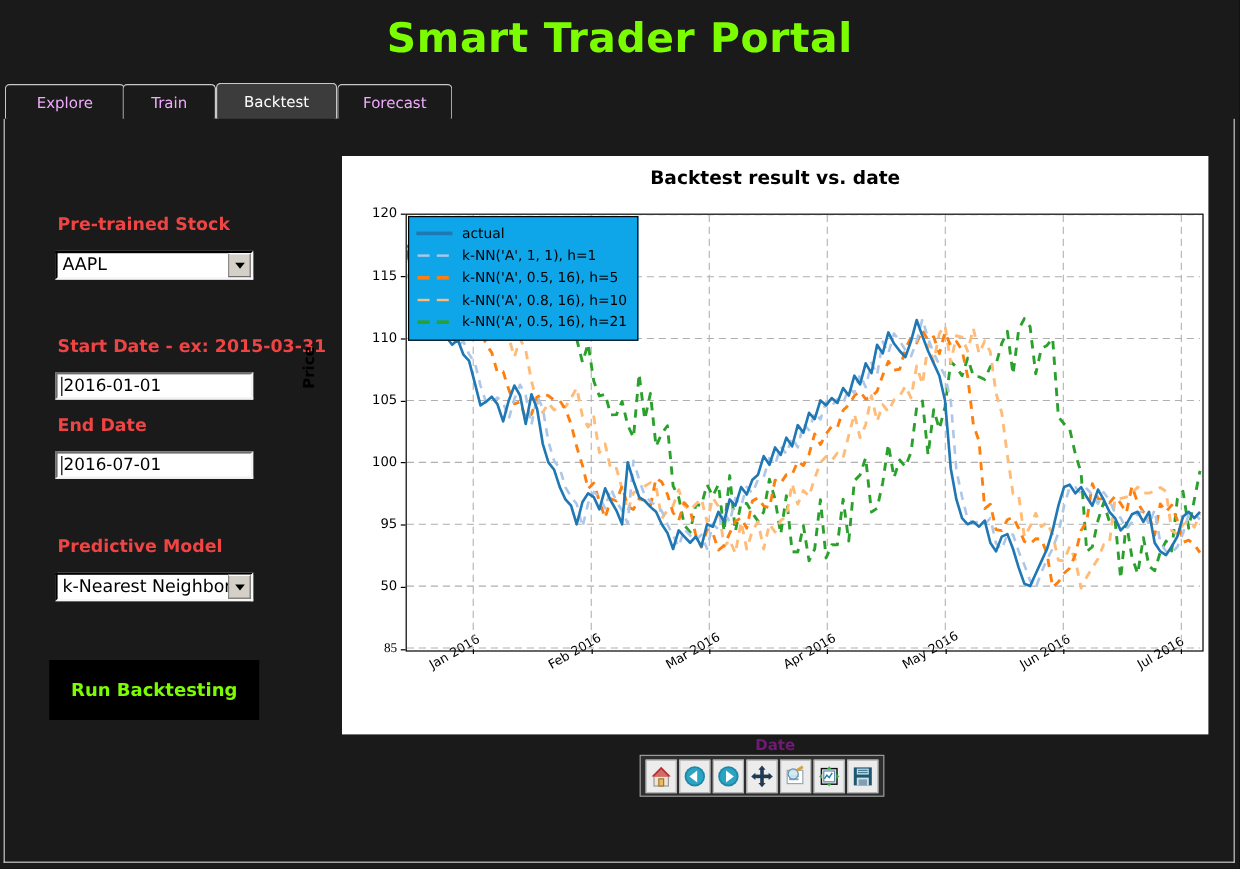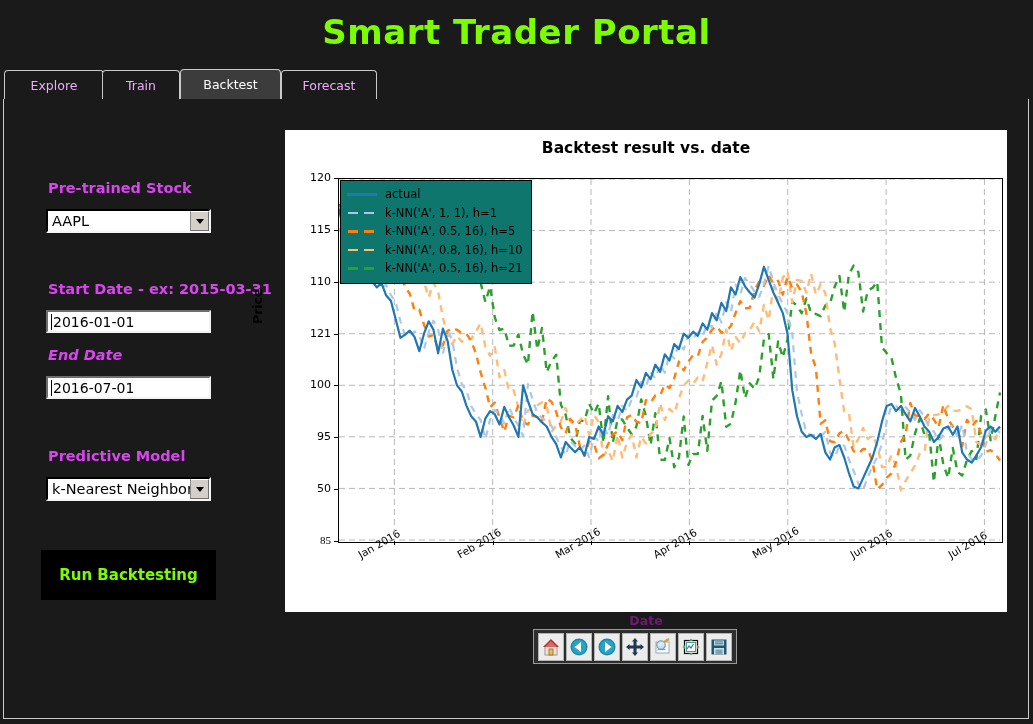--- a/index.html
+++ b/index.html
@@ -48,21 +48,21 @@
   }
   .content-frame{
     position:absolute;left:3px;top:99px;width:1026px;height:620px;
     border:1px solid #c9c9c9;border-top:none;
     box-sizing:border-box;
     background:#1a1a1a;
   }
   
   .side-label{
     position:absolute;
-    color:#d946ef;
+    color:#ef4444;
     font-size:14.5px;font-weight:bold;
     white-space:nowrap;
   }
   .tk-entry{
     position:absolute;
     box-sizing:border-box;
     background:#ffffff;
     border:2px solid;
     border-color:#6e6e6e #f2f2f2 #f2f2f2 #6e6e6e;
     color:#000000;
@@ -147,21 +147,21 @@
   .xtick{
     position:absolute;
     font-size:10.5px;color:#000;
     transform:rotate(-30deg);transform-origin:left top;
     white-space:nowrap;
   }
   .xtickmark{position:absolute;width:1px;height:4px;background:#000;}
   
   .legend{
     position:absolute;left:55px;top:50px;
-    background:#0f766e;border:1px solid #000;
+    background:#0ea5e9;border:1px solid #000;
     padding:4px 8px 5px 6px;
     z-index:10;
   }
   .legend-row{display:flex;align-items:center;height:18.5px;}
   .legend-swatch{width:30px;height:12px;margin-right:8px;position:relative;}
   .legend-swatch i{position:absolute;top:5px;height:2.6px;display:block;}
   .legend-text{font-size:11.5px;color:#000;white-space:nowrap;}
   
   .navtoolbar{
     position:absolute;left:533px;top:629px;
@@ -211,21 +211,21 @@
         <i class="arrow"></i>
       </span>
   </div>
 
   <div class="side-label" style="left:48px;top:281px;">Start Date - ex: 2015-03-31</div>
   <div class="tk-entry" style="left:46px;top:310px;width:165px;height:23px;">
     <span class="caret"></span>
       <span>2016-01-01</span>
   </div>
 
-  <div class="side-label" style="left:48px;top:347px;font-style:italic;">End Date</div>
+  <div class="side-label" style="left:48px;top:347px;">End Date</div>
   <div class="tk-entry" style="left:46px;top:376px;width:165px;height:23px;">
     <span class="caret"></span>
       <span>2016-07-01</span>
   </div>
 
   <div class="side-label" style="left:48px;top:448px;">Predictive Model</div>
   <div class="tk-combo" style="left:46px;top:477px;width:165px;height:24px;">
     <span class="val">k-Nearest Neighbors</span>
     <span class="combo-btn">
         <i class="arrow"></i>
@@ -241,21 +241,21 @@
 
     <div id="yticks">
         <div class="ytick" style="top: 411px; right: 676px; font-family: Liberation Serif, serif;">85</div>
         <div class="ytickmark" style="left: 49px; top: 411px;"></div>
         <div class="ytick" style="top: 359.143px; right: 676px;">50</div>
         <div class="ytickmark" style="left: 49px; top: 359.143px;"></div>
         <div class="ytick" style="top: 307.286px; right: 676px;">95</div>
         <div class="ytickmark" style="left: 49px; top: 307.286px;"></div>
         <div class="ytick" style="top: 255.429px; right: 676px;">100</div>
         <div class="ytickmark" style="left: 49px; top: 255.429px;"></div>
-        <div class="ytick" style="top: 203.571px; right: 676px;">121</div>
+        <div class="ytick" style="top: 203.571px; right: 676px;">105</div>
         <div class="ytickmark" style="left: 49px; top: 203.571px;"></div>
         <div class="ytick" style="top: 151.714px; right: 676px;">110</div>
         <div class="ytickmark" style="left: 49px; top: 151.714px;"></div>
         <div class="ytick" style="top: 99.8571px; right: 676px;">115</div>
         <div class="ytickmark" style="left: 49px; top: 99.8571px;"></div>
         <div class="ytick" style="top: 48px; right: 676px;">120</div>
         <div class="ytickmark" style="left: 49px; top: 48px;"></div>
       </div>
     <div id="xticks">
         <div class="xtickmark" style="left: 109.355px; top: 411px;"></div>

